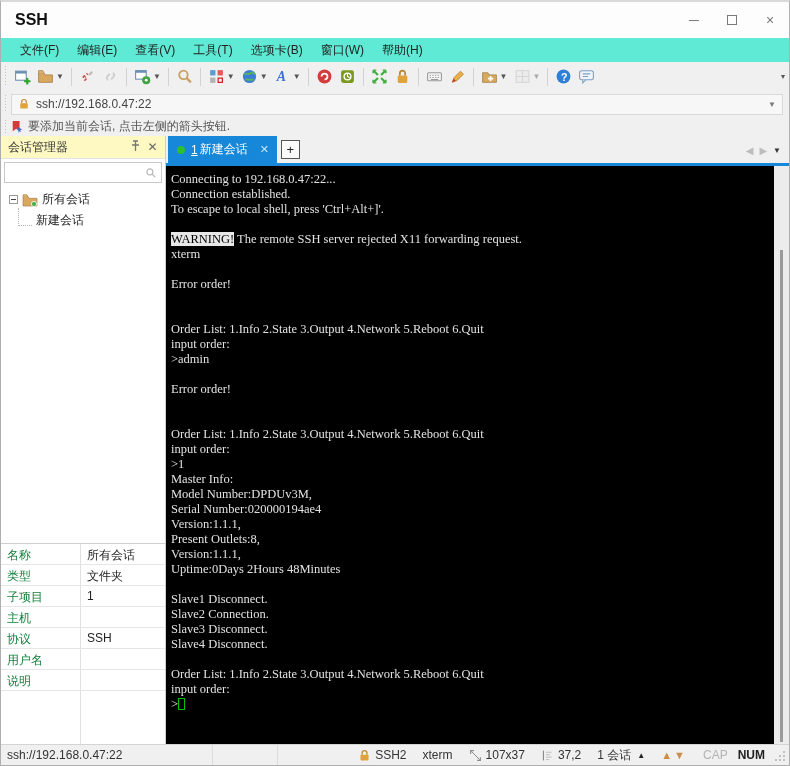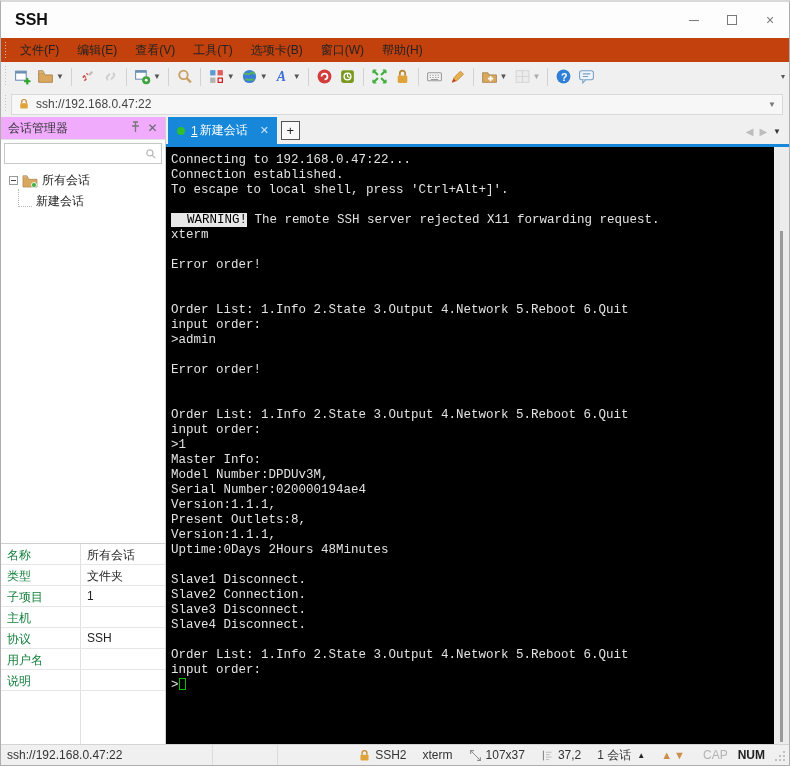--- a/index.html
+++ b/index.html
@@ -9,21 +9,21 @@
             border:1px solid #aeaeae; border-top:2px solid #d9d9d9; }
 
   
   .titlebar { height:36px; background:#fdfdfd; display:flex; align-items:center; flex:0 0 auto; }
   .title-text { font-size:16px; font-weight:bold; color:#111; margin-left:14px; flex:1; }
   .win-btn { width:38px; height:100%; display:flex; align-items:center; justify-content:center;
              color:#7a7a7a; font-size:14px; cursor:default; }
   .win-btn .maxbox { width:10px; height:10px; border:1px solid #7a7a7a; display:inline-block; }
 
   
-  .menubar { height:24px; background:#c2410c; display:flex; align-items:center; flex:0 0 auto; }
+  .menubar { height:24px; background:#5eead4; display:flex; align-items:center; flex:0 0 auto; }
   .grip { width:5px; height:70%; margin:0 3px 0 2px; flex:0 0 auto;
           background-image:repeating-linear-gradient(to bottom,#c3c3c3 0 1px,transparent 1px 3px);
           background-size:1px 100%; background-repeat:no-repeat; background-position:2px 0; }
   .menu-item { padding:0 9px; height:100%; display:flex; align-items:center; color:#222; }
 
   .toolbar { height:29px; background:#f0f0f0; display:flex; align-items:center; flex:0 0 auto; position:relative; }
   .tb-btn { height:24px; padding:0 3px; display:flex; align-items:center; border-radius:2px; }
   .tb-btn svg { width:17px; height:17px; display:block; }
   .tb-btn.disabled { opacity:.45; }
   .tb-caret { font-size:8px; color:#555; margin-left:2px; }
@@ -40,21 +40,21 @@
   .infobar { height:19px; background:#f0f0f0; display:flex; align-items:center; flex:0 0 auto; }
   .infobar svg { width:12px; height:13px; margin-right:5px; }
   .info-text { color:#555; }
 
   
   .main { flex:1; display:flex; min-height:0; }
 
   
   .left-panel { width:165px; flex:0 0 auto; background:#fff; border-right:1px solid #cfcfcf;
                 display:flex; flex-direction:column; }
-  .panel-header { height:23px; background:#f0abfc; border-bottom:1px solid #e3e3e3;
+  .panel-header { height:23px; background:#fef9c3; border-bottom:1px solid #e3e3e3;
                   display:flex; align-items:center; padding:0 4px 0 7px; flex:0 0 auto; }
   .panel-title { flex:1; color:#333; }
   .panel-hbtn { width:17px; text-align:center; color:#666; font-size:12px; }
   .search-box { margin:3px 3px 2px 3px; height:21px; border:1px solid #c8c8c8; background:#fff;
                 display:flex; align-items:center; padding:0 4px; flex:0 0 auto; }
   .search-box input { flex:1; border:none; outline:none; font-size:12px; background:transparent; min-width:0; }
   .tree { flex:1; padding-top:4px; overflow:hidden; }
   .tree-row { height:21px; display:flex; align-items:center; }
   .tree-row .expander { width:9px; height:9px; border:1px solid #9a9a9a; background:#fff; margin:0 4px 0 8px;
                         position:relative; flex:0 0 auto; }
@@ -79,23 +79,23 @@
   .tab-dot { width:8px; height:8px; border-radius:50%; margin-right:6px; }
   .tab-index { text-decoration:underline; margin-right:2px; }
   .tab-close { margin-left:12px; color:#cfe4f5; font-size:11px; }
   .newtab-btn { width:19px; height:19px; margin:0 0 4px 4px; background:#fafafa; border:1px solid #555;
                 display:flex; align-items:center; justify-content:center; font-size:13px; color:#222; }
   .tab-scroll { position:absolute; right:8px; top:9px; display:flex; align-items:center; gap:6px; color:#bdbdbd; font-size:10px; }
   .tab-scroll .tcaret { color:#333; font-size:8px; }
 
   .term-wrap { flex:1; position:relative; background:#000; min-height:0; }
   .terminal { position:absolute; left:0; top:0; right:15px; bottom:0; padding:6px 0 0 5px; overflow:hidden;
-              font-family:Liberation Mono, monospace; font-size:12.5px; line-height:15px; color:#e2e2e2; }
+              font-family:Liberation Serif, serif; font-size:12.5px; line-height:15px; color:#e2e2e2; }
   .t-line { min-height:15px; white-space:pre; }
-  .t-line .inv { background:#e8e8e8; color:#000;padding-left:16px; }
+  .t-line .inv { background:#e8e8e8; color:#000; }
   .t-line .cursor { display:inline-block; width:7px; height:12px; border:1px solid #00c000; vertical-align:-2px; }
   .term-scrollbar { position:absolute; right:0; top:0; bottom:0; width:15px; background:#ececec; }
   .term-thumb { position:absolute; left:6px; width:3px; top:84px; bottom:2px; background:#9a9a9a; }
 
   
   .statusbar { height:21px; background:#f0f0f0; border-top:1px solid #d4d4d4; display:flex; align-items:center; flex:0 0 auto; color:#333; }
   .sb-url { width:212px; padding-left:6px; border-right:1px solid #dcdcdc; height:100%; display:flex; align-items:center; }
   .sb-empty { width:65px; height:100%; border-right:1px solid #dcdcdc; }
   .sb-spacer { flex:1; }
   .sb-item { display:flex; align-items:center; margin-right:16px; }
@@ -278,20 +278,28 @@
     <div class="address-field">
       <svg viewBox="0 0 16 16">
           <rect x="3" y="7" width="10" height="7" rx="1" fill="#e0a33a"></rect>
           <path d="M5 7V5a3 3 0 0 1 6 0v2" stroke="#c5892f" stroke-width="1.6" fill="none"></path>
         </svg>
       <span class="address-text">ssh://192.168.0.47:22</span>
       <span class="addr-caret">▼</span>
     </div>
   </div>
 
+  <div class="infobar">
+    <span class="grip"></span>
+    <svg viewBox="0 0 14 15">
+      <path d="M2 1h8v12l-4-3-4 3z" fill="#d53a3a"></path>
+      <path d="M8 8l5 3-2.2.6.8 2.4-1.8-1-.8 2z" fill="#2f6fd6"></path>
+    </svg>
+    <span class="info-text">要添加当前会话, 点击左侧的箭头按钮.</span>
+  </div>
 
   <div class="main">
 
     <div class="left-panel">
       <div class="panel-header">
         <span class="panel-title">会话管理器</span>
         <span class="panel-hbtn">
           <svg width="11" height="12" viewBox="0 0 11 12">
               <path d="M3 1h5M5.5 1v4M2 5h7M5.5 5v6" stroke="#777" stroke-width="1.3" fill="none"></path>
             </svg>

